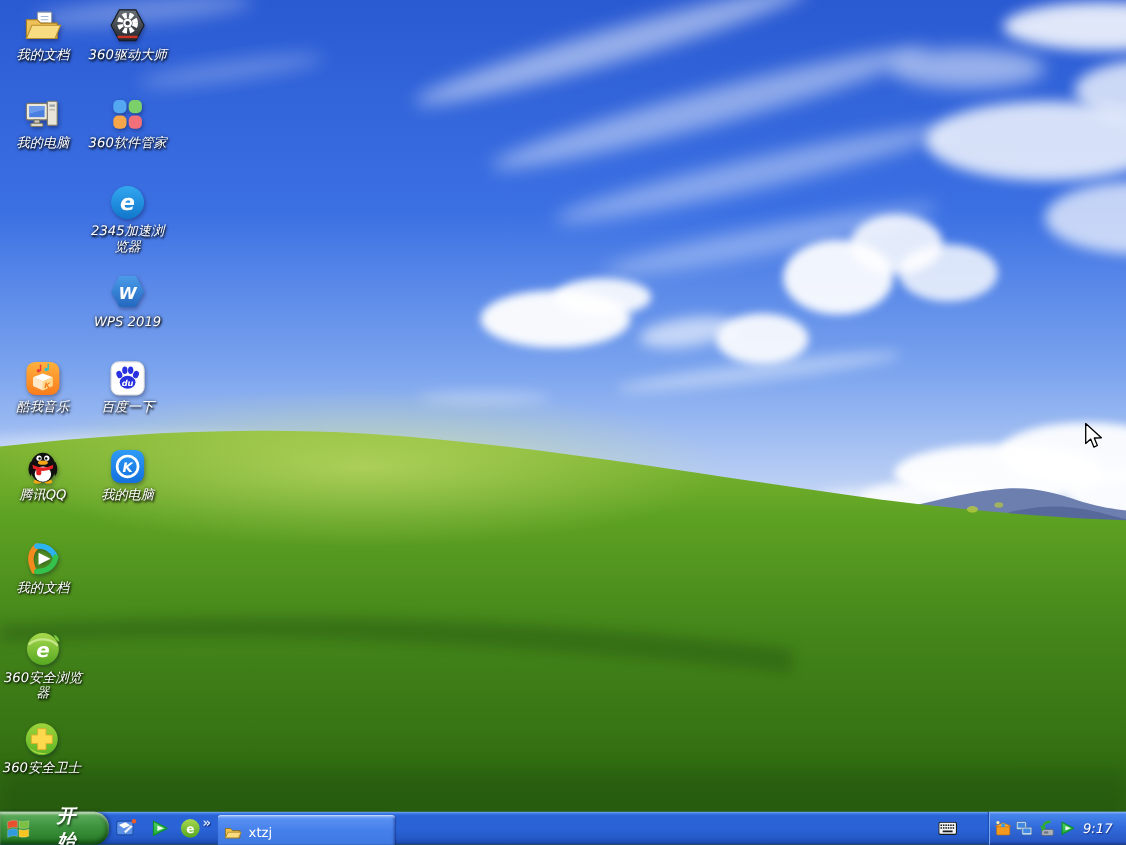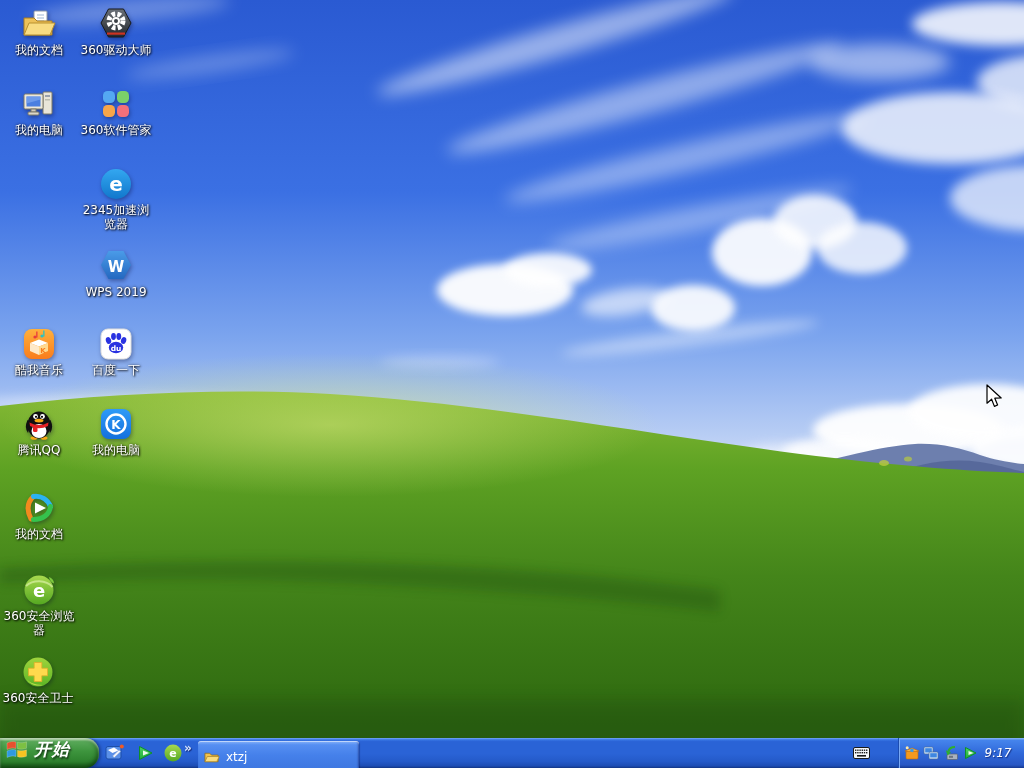--- a/index.html
+++ b/index.html
@@ -1,30 +1,30 @@
 <!DOCTYPE html>
 <html><head>
 <meta charset="utf-8">
 <style>
   html,body{margin:0;padding:0;background:#000;}
   #screen{position:relative;width:1024px;height:768px;overflow:hidden;
     font-family:"DejaVu Sans","Liberation Sans",sans-serif;user-select:none;}
   
   #wallart{position:absolute;left:0;top:0;width:1024px;height:768px;display:block;}
   
-  .dicon{position:absolute;width:76px;display:flex;flex-direction:column;align-items:center;cursor:default;}
+  .dicon{position:absolute;width:76px;display:flex;flex-direction:column;align-items:center;cursor:default;font-style:italic;}
   .dicon .ico{width:36px;height:36px;margin-bottom:2px;filter:drop-shadow(1px 2px 2px rgba(0,0,40,.35));}
   .dicon .ico svg{width:100%;height:100%;display:block;}
   .dicon .lbl{font-size:12px;line-height:1.15;color:#fff;text-align:center;max-width:76px;
     text-shadow:1px 1px 2px #000,0 0 3px rgba(0,0,0,.75);}
   
   .taskbar{position:absolute;left:0;top:738px;width:1024px;height:30px;
     background:linear-gradient(180deg,#77a7f5 0%,#3876e4 6%,#2a63d6 12%,#2a63d6 52%,#245ac9 78%,#1d4db4 93%,#123584 100%);}
   .start{position:absolute;left:0;top:0;height:30px;width:99px;box-sizing:border-box;
-    border-radius:0 14px 14px 0;display:flex;align-items:flex-start;gap:5px;padding:0 12px 0 5px;
+    border-radius:0 14px 14px 0;display:flex;align-items:center;gap:23px;padding:0 12px 0 5px;
     background:linear-gradient(180deg,#9ed08e 0%,#58a858 12%,#3d943d 45%,#2e822e 78%,#1f671f 100%);
     box-shadow:inset 0 2px 2px rgba(255,255,255,.45),inset -3px 0 4px rgba(0,30,0,.3),inset 0 -3px 4px rgba(0,40,0,.4),2px 0 3px rgba(0,0,40,.35);cursor:pointer;}
   .start .txt{color:#fff;font-size:17px;font-weight:bold;font-style:italic;letter-spacing:1px;
     text-shadow:1px 2px 2px rgba(0,0,0,.6);}
   .ql{position:absolute;left:103px;top:0;height:30px;width:94px;}
   .qbtn{position:absolute;top:5px;width:20px;height:20px;cursor:pointer;}
   .qbtn svg{width:100%;height:100%;display:block;}
   .chev{position:absolute;left:81px;top:3px;color:#d6e4fb;font-size:12px;font-weight:bold;cursor:pointer;
     text-shadow:1px 1px 1px rgba(0,0,60,.6);}
   .taskbtn{position:absolute;left:198px;top:3px;width:161px;height:24px;box-sizing:border-box;

